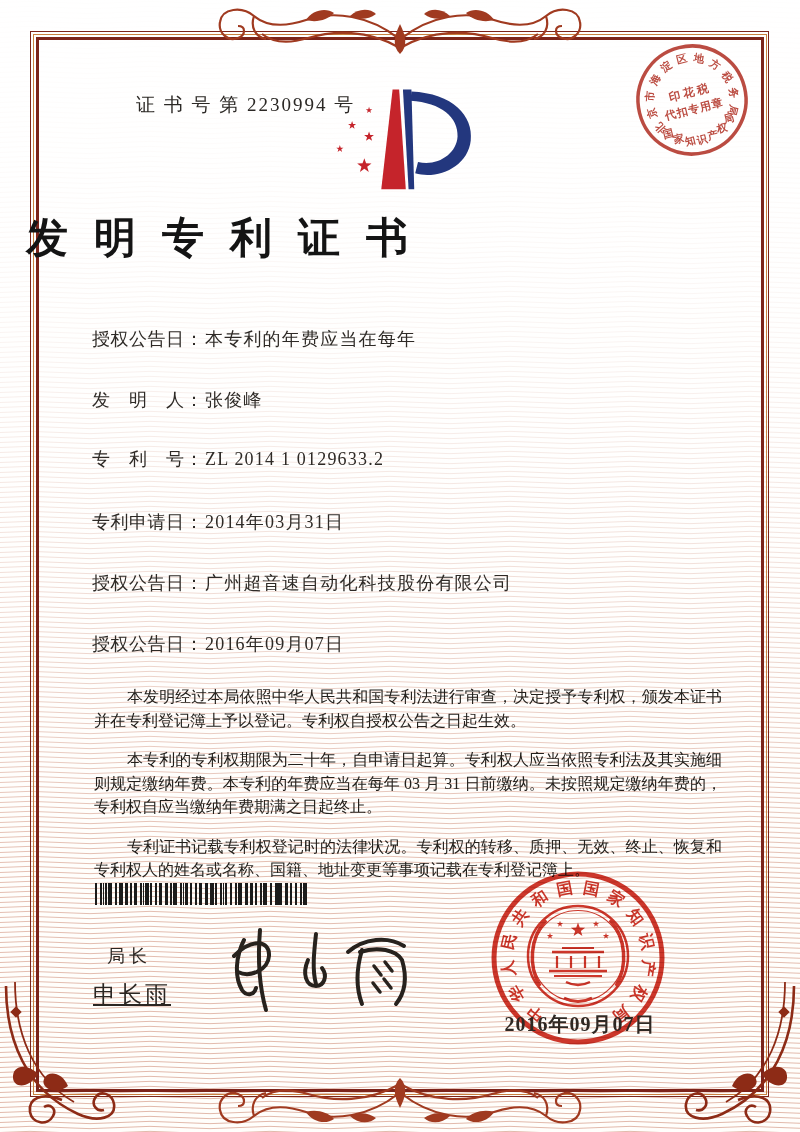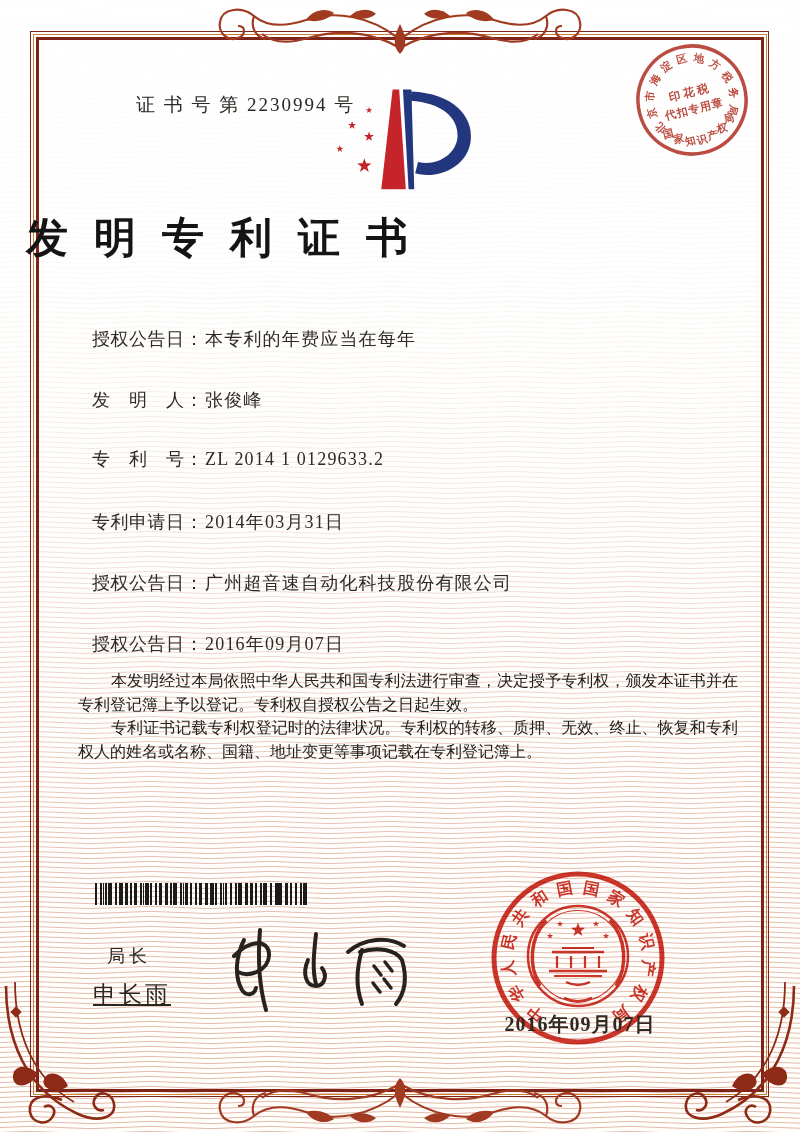--- a/index.html
+++ b/index.html
@@ -30,21 +30,21 @@
   .title{position:absolute;left:0;right:0;top:210px;font-size:42px;font-weight:700;
          color:#141414;letter-spacing:26px;text-indent:26px;white-space:nowrap;}
 
   .row{position:absolute;left:92px;font-size:18px;color:#2e2a26;white-space:nowrap;}
   .flabel{display:inline-block;width:92px;text-align:justify;text-align-last:justify;}
   .fcolon{margin:0 2px 0 1px;}
   .fvalue{letter-spacing:1.2px;}
 
   .paras{position:absolute;left:78px;top:669px;width:660px;font-size:16px;line-height:23.5px;
          color:var(--ink);text-align:justify;font-weight:500;}
-  .paras p{margin:0;text-indent:33px;}
+  .paras p{margin:16px;text-indent:33px;}
 
   .barcode{position:absolute;left:95px;top:883px;width:213px;height:22px;
     background-image:
       repeating-linear-gradient(90deg,var(--bar-black) 0 2px,transparent 2px 5px),
       repeating-linear-gradient(90deg,var(--bar-black) 0 1px,transparent 1px 8px),
       repeating-linear-gradient(90deg,var(--bar-black) 0 2px,transparent 2px 13px);}
 
   .otitle{position:absolute;left:107px;top:944px;font-size:18px;letter-spacing:4px;color:#2b2622;}
   .oname{position:absolute;left:93px;top:979px;font-size:23px;letter-spacing:3px;color:#2b2622;text-decoration:underline;}
   .signature{position:absolute;left:212px;top:926px;}
@@ -139,20 +139,21 @@
   </div>
   <div class="row" style="top:571px">
     <span class="flabel">授权公告日</span><span class="fcolon">：</span><span class="fvalue">广州超音速自动化科技股份有限公司</span>
   </div>
   <div class="row" style="top:632px">
     <span class="flabel">授权公告日</span><span class="fcolon">：</span><span class="fvalue">2016年09月07日</span>
   </div>
 
   <div class="paras">
     <p>本发明经过本局依照中华人民共和国专利法进行审查，决定授予专利权，颁发本证书并在专利登记簿上予以登记。专利权自授权公告之日起生效。</p>
+    <p>本专利的专利权期限为二十年，自申请日起算。专利权人应当依照专利法及其实施细则规定缴纳年费。本专利的年费应当在每年 03 月 31 日前缴纳。未按照规定缴纳年费的，专利权自应当缴纳年费期满之日起终止。</p>
     <p>专利证书记载专利权登记时的法律状况。专利权的转移、质押、无效、终止、恢复和专利权人的姓名或名称、国籍、地址变更等事项记载在专利登记簿上。</p>
   </div>
 
   <div class="barcode"></div>
 
   <div class="otitle">局长</div>
   <div class="oname">申长雨</div>
 
   <svg class="signature" width="215" height="88" viewBox="0 0 215 88">
     <g stroke="var(--sig-ink)" fill="none" stroke-width="4" stroke-linecap="round">

